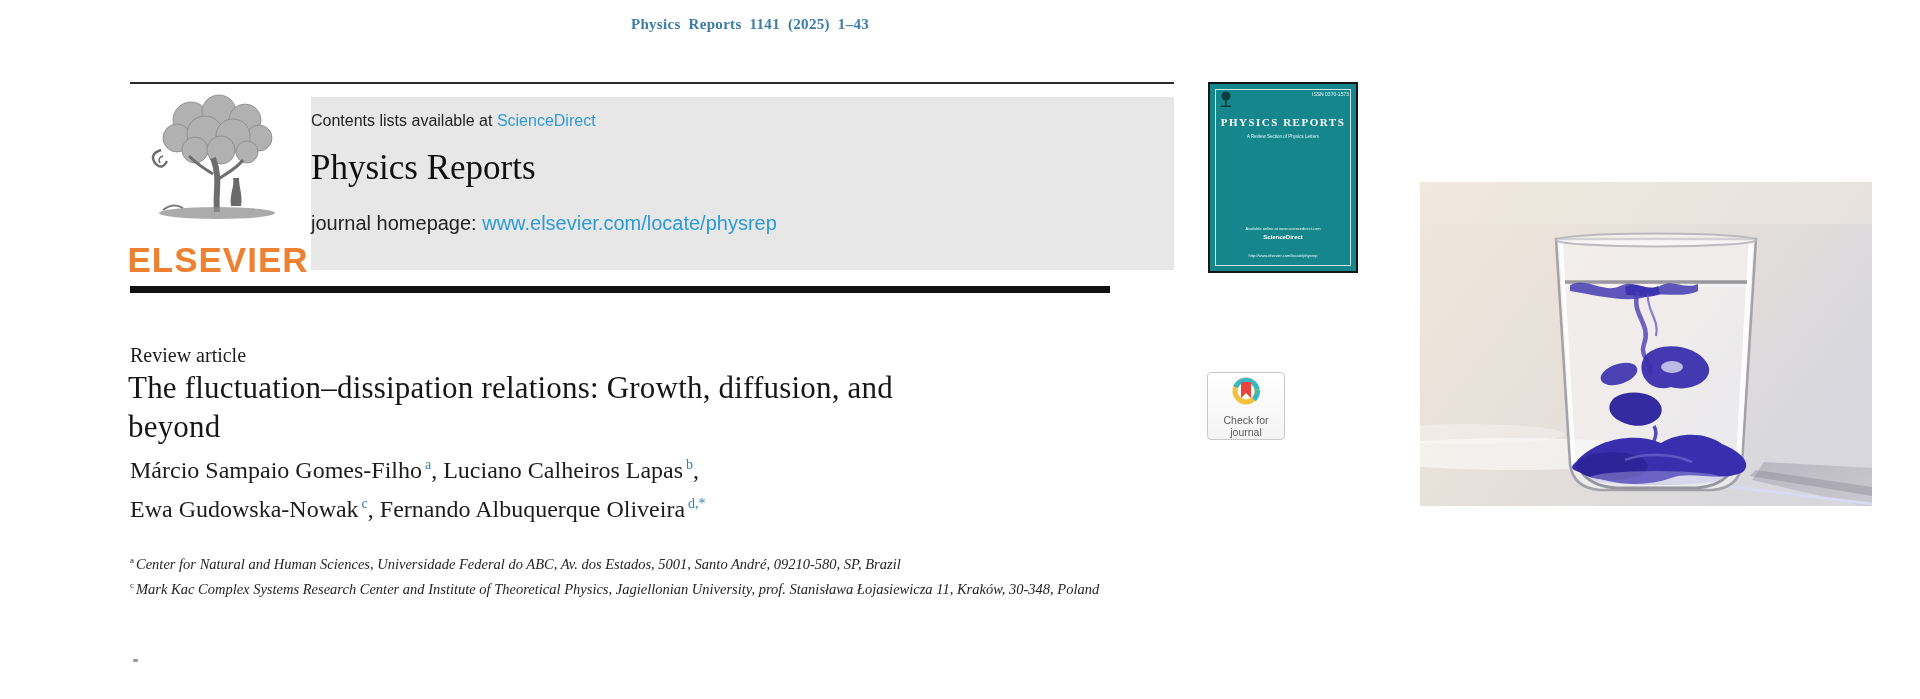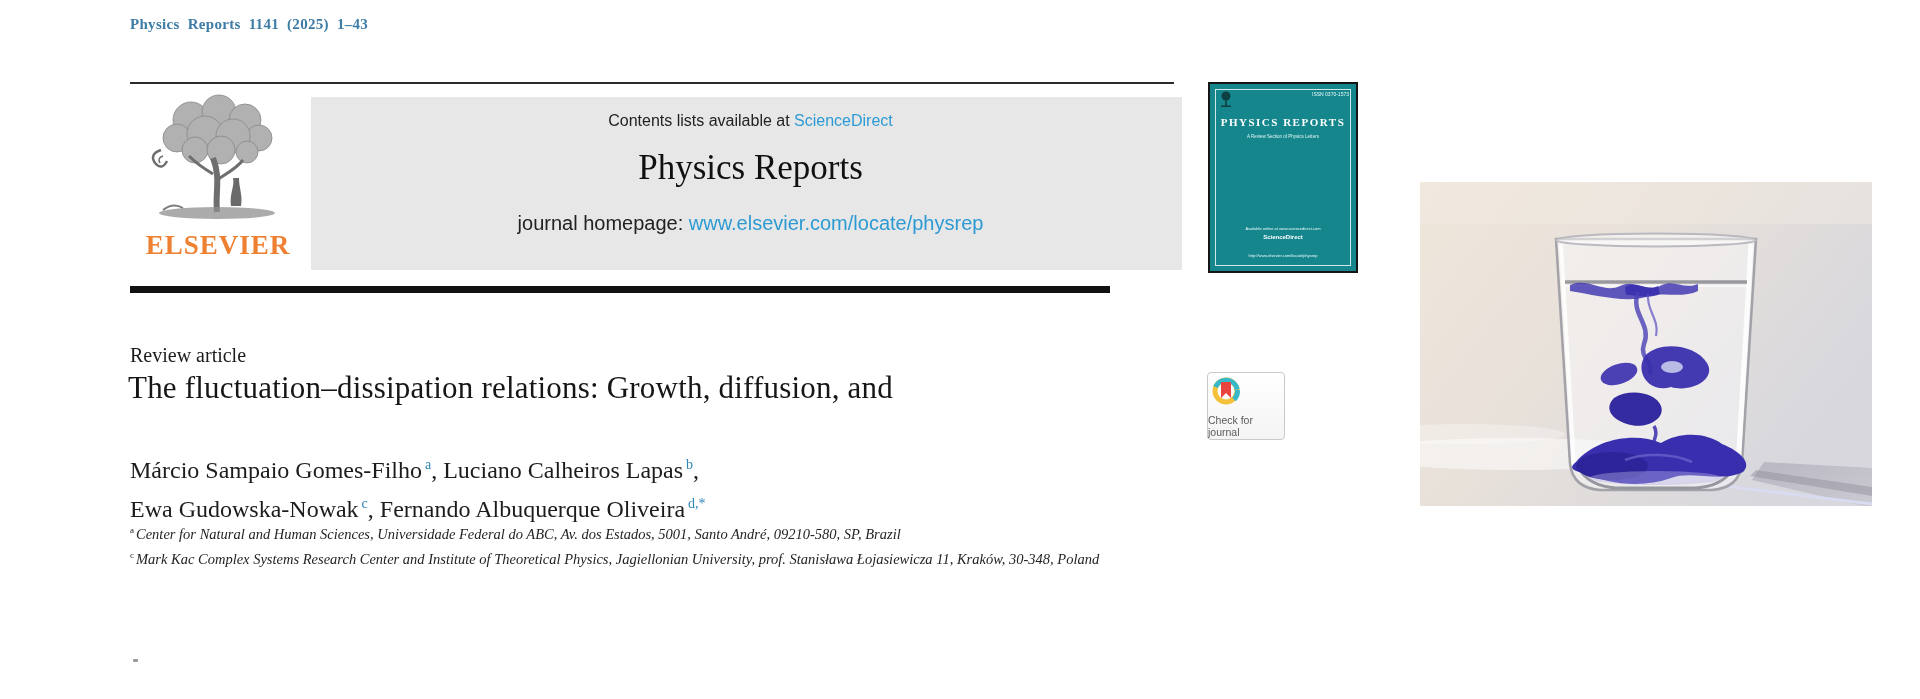--- a/index.html
+++ b/index.html
@@ -1,35 +1,35 @@
 <!DOCTYPE html>
 <html><head>
 <meta charset="utf-8">
 <style>
   html,body{margin:0;padding:0;background:#fff;}
   #canvas{position:relative;width:1920px;height:699px;background:#ffffff;overflow:hidden;
           font-family:"Liberation Sans",sans-serif;}
   .abs{position:absolute;}
 
   
-  .journal-ref{left:130px;top:16px;width:1240px;text-align:left;
+  .journal-ref{left:130px;top:16px;width:1240px;text-align:center;
     font-family:"Liberation Serif",serif;font-weight:bold;font-size:15px;
     color:#3d7ca5;letter-spacing:.3px;word-spacing:4px;}
 
   
   .rule-thin{left:130px;top:82px;width:1044px;height:2px;background:#2b2b2b;}
   .rule-thick{left:130px;top:286px;width:980px;height:7px;background:#111;}
 
   
   .logo-wrap{left:126px;top:94px;width:184px;height:178px;text-align:center;}
-  .elsevier-name{font-family:Liberation Serif, serif;font-weight:bold;font-size:27px;
-    color:#ee8032;letter-spacing:1px;margin-top:2px;}
-
-  
-  .banner{left:311px;top:97px;width:863px;height:173px;background:#e7e7e7;text-align:center;padding-left:8px;}
+  .elsevier-name{font-family:Liberation Sans, sans-serif;font-weight:bold;font-size:35px;
+    color:#ee8032;letter-spacing:1px;margin-top:12px;}
+
+  
+  .banner{left:311px;top:97px;width:863px;height:173px;background:#e7e7e7;}
   .banner-line1{margin-top:15px;font-size:16px;color:#222;}
   .banner-line1 a{color:#2d9bd3;text-decoration:none;}
   .banner-title{margin-top:18px;font-family:"Liberation Serif",serif;font-size:35px;color:#101010;}
   .banner-line3{margin-top:24px;font-size:20px;color:#222;}
   .banner-line3 a{color:#2d9bd3;text-decoration:none;}
 
   
   .cover{left:1208px;top:82px;width:150px;height:191px;background:#16868d;
     border:2px solid #151515;box-sizing:border-box;}
   .cover-frame{position:absolute;left:5px;top:5px;right:5px;bottom:5px;
@@ -49,28 +49,28 @@
 
   
   .type-label{left:130px;top:316px;font-family:"Liberation Serif",serif;
     font-size:20px;color:#1b1b1b;margin-top:28px;}
   .title{left:128px;top:368px;width:940px;font-family:"Liberation Serif",serif;
     font-size:31px;line-height:39px;color:#161616;letter-spacing:.2px;}
   .authors{left:130px;top:448px;width:960px;font-family:"Liberation Serif",serif;
     font-size:24px;line-height:34px;color:#1c1c1c;}
   .authors .sup{color:#2d86b5;font-size:14px;vertical-align:9px;margin-left:3px;}
   .authors .trail{white-space:pre;}
-  .affils{left:130px;top:520px;width:1062px;font-family:"Liberation Serif",serif;
+  .affils{left:130px;top:550px;width:1062px;font-family:"Liberation Serif",serif;
     font-style:italic;font-size:14.5px;line-height:20.5px;color:#232323;}
   .affils .asup{font-style:normal;font-size:9px;vertical-align:6px;margin-right:2px;color:#232323;}
   .cutoff{left:133px;top:659px;width:5px;height:3px;background:#9a9a9a;border-radius:1px;}
 
   
   .badge{left:1207px;top:372px;width:76px;height:66px;background:linear-gradient(#ffffff,#f4f4f4);
-    border:1px solid #c9c9c9;border-radius:4px;text-align:left;cursor:pointer;}
+    border:1px solid #c9c9c9;border-radius:4px;text-align:center;cursor:pointer;}
   .badge-text{font-size:10.5px;line-height:11.5px;color:#5a5a5a;margin-top:1px;}
 
   
   .photo{left:1420px;top:182px;width:452px;height:324px;}
 </style>
 </head>
 <body>
 
 <div id="canvas">
 
@@ -130,20 +130,21 @@
     <div class="cover-sd">ScienceDirect</div>
     <div class="cover-url">http://www.elsevier.com/locate/physrep</div>
   </div>
 
   <div class="abs rule-thick"></div>
 
   <div class="abs type-label">Review article</div>
 
   <div class="abs title">
     <div>The fluctuation–dissipation relations: Growth, diffusion, and</div>
+    <div>beyond</div>
   </div>
 
   <div class="abs badge">
     <svg width="36" height="34" viewBox="0 0 36 34" style="margin-top:3px;">
       <circle cx="18" cy="15" r="11" fill="none" stroke="#f3c13a" stroke-width="5"></circle>
       <path d="M7.5 11 A11.5 11.5 0 0 1 29.3 13.5" fill="none" stroke="#35b8c9" stroke-width="5"></path>
       <path d="M29.4 14 A11.5 11.5 0 0 1 26 23.5" fill="none" stroke="#35b8c9" stroke-width="5"></path>
       <path d="M13 6 h10 v16 l-5 -5 l-5 5 z" fill="#e8433f"></path>
     </svg>
     <div class="badge-text">

